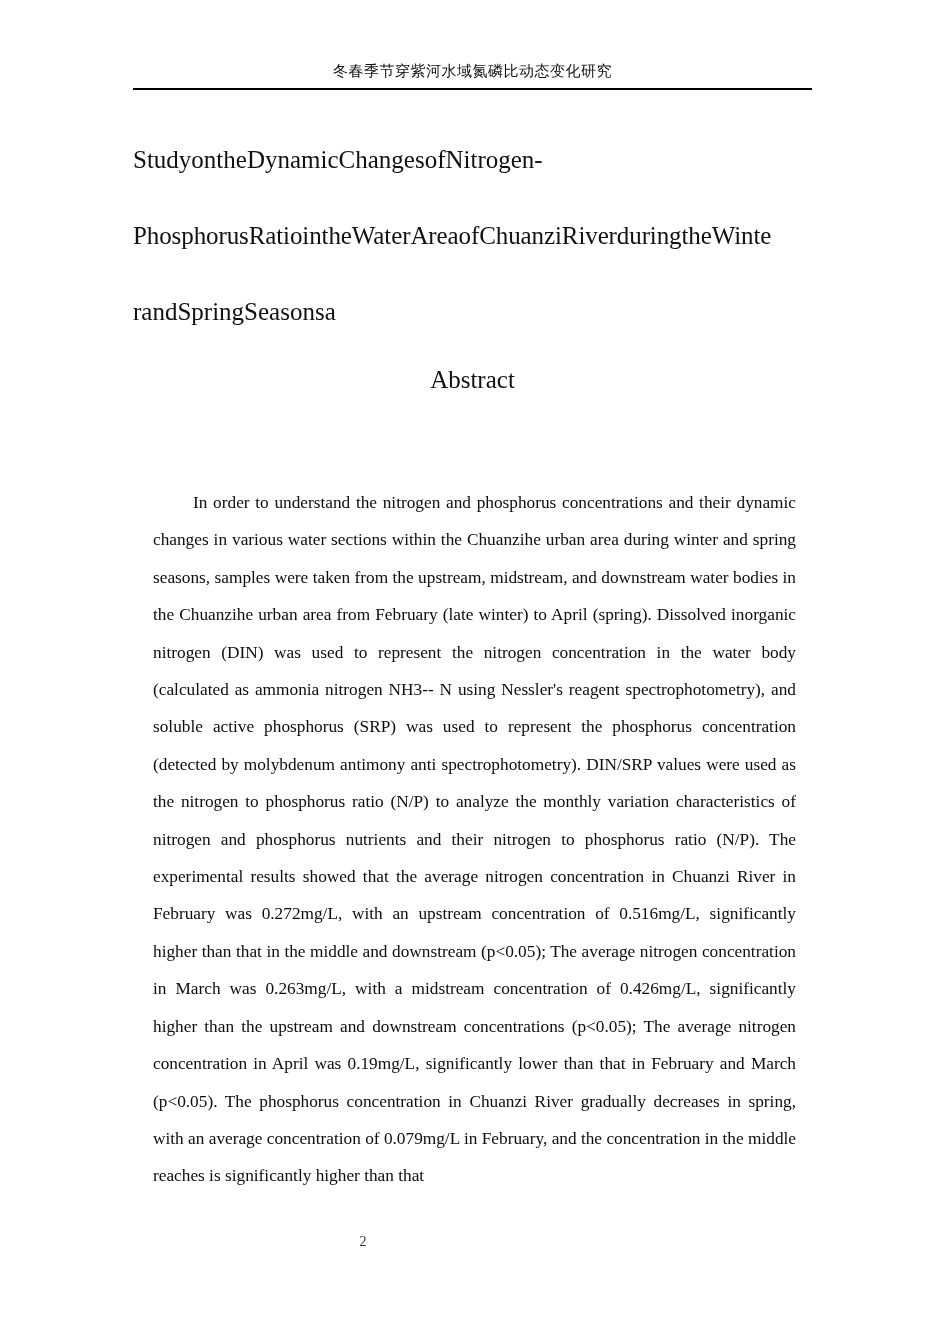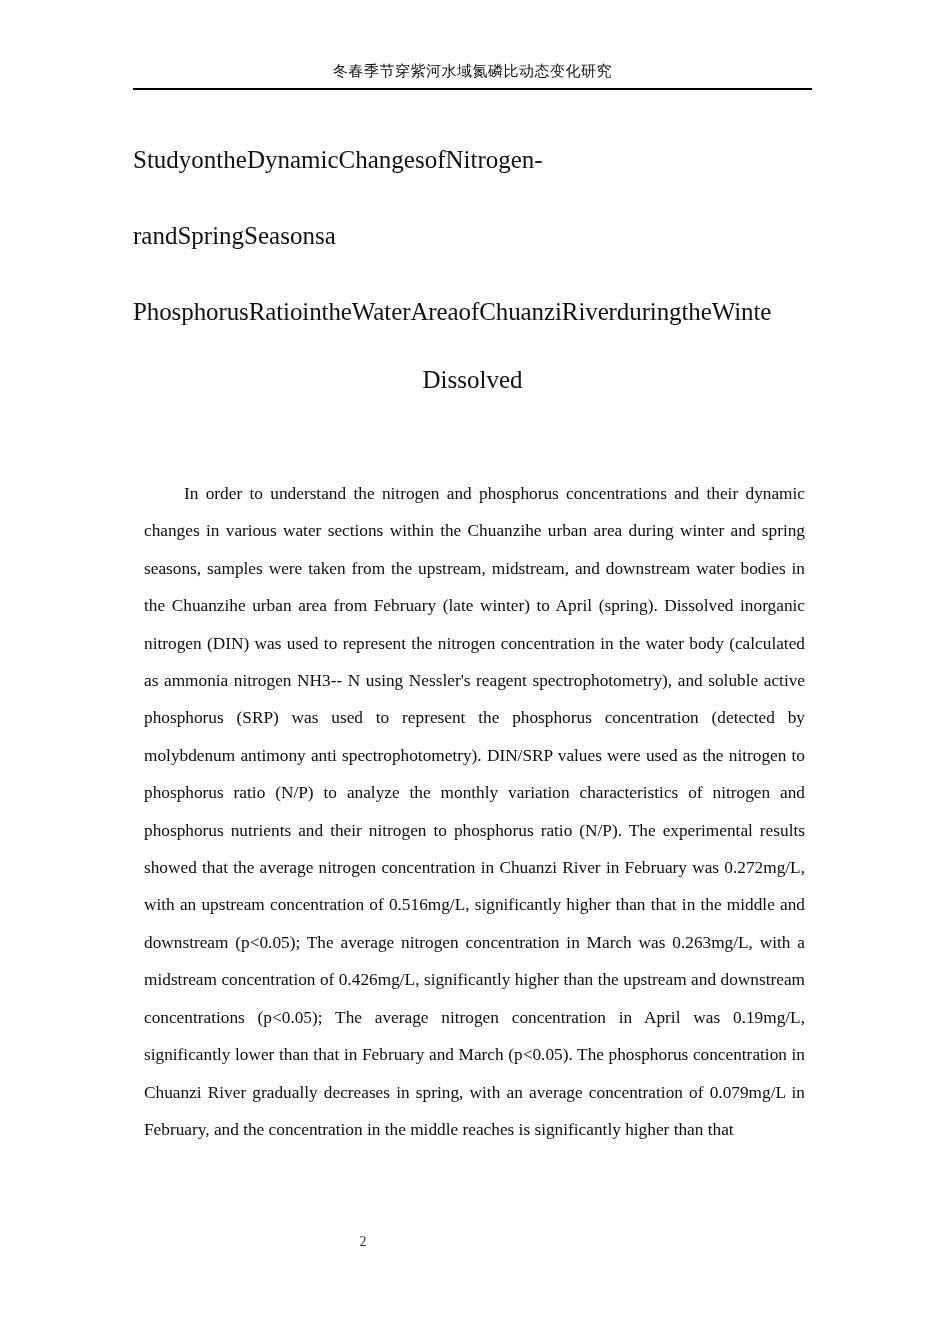--- a/index.html
+++ b/index.html
@@ -84,21 +84,21 @@
     top: 472px;
     width: 667px;
   }
   .body-paragraph {
     font-size: 17.3px;
     line-height: 37.4px;
     text-align: justify;
     text-justify: inter-word;
     text-indent: 40px;
     color: #0d0d0d;
-    margin: 3px;
+    margin: 12px;
     hyphens: none;
   }
 
   
   .page-number {
     position: absolute;
     left: 133px;
     top: 1232px;
     width: 460px;
     text-align: center;
@@ -112,25 +112,25 @@
 
 <div class="page">
 
   <div class="header-zone">
     <div class="header-text">冬春季节穿紫河水域氮磷比动态变化研究</div>
     <div class="header-rule"></div>
   </div>
 
   <div class="title-block">
     <div class="title-line">StudyontheDynamicChangesofNitrogen-</div>
+    <div class="title-line wide">PhosphorusRatiointheWaterAreaofChuanziRiverduringtheWinte</div>
     <div class="title-line">randSpringSeasonsa</div>
-    <div class="title-line wide">PhosphorusRatiointheWaterAreaofChuanziRiverduringtheWinte</div>
   </div>
 
-  <div class="abstract-heading">Dissolved</div>
+  <div class="abstract-heading">Abstract</div>
 
   <div class="body-zone">
     <p class="body-paragraph">In order to understand the nitrogen and phosphorus concentrations and their dynamic changes in various water sections within the Chuanzihe urban area during winter and spring seasons, samples were taken from the upstream, midstream, and downstream water bodies in the Chuanzihe urban area from February (late winter) to April (spring). Dissolved inorganic nitrogen (DIN) was used to represent the nitrogen concentration in the water body (calculated as ammonia nitrogen NH3-- N using Nessler's reagent spectrophotometry), and soluble active phosphorus (SRP) was used to represent the phosphorus concentration (detected by molybdenum antimony anti spectrophotometry). DIN/SRP values were used as the nitrogen to phosphorus ratio (N/P) to analyze the monthly variation characteristics of nitrogen and phosphorus nutrients and their nitrogen to phosphorus ratio (N/P). The experimental results showed that the average nitrogen concentration in Chuanzi River in February was 0.272mg/L, with an upstream concentration of 0.516mg/L, significantly higher than that in the middle and downstream (p&lt;0.05); The average nitrogen concentration in March was 0.263mg/L, with a midstream concentration of 0.426mg/L, significantly higher than the upstream and downstream concentrations (p&lt;0.05); The average nitrogen concentration in April was 0.19mg/L, significantly lower than that in February and March (p&lt;0.05). The phosphorus concentration in Chuanzi River gradually decreases in spring, with an average concentration of 0.079mg/L in February, and the concentration in the middle reaches is significantly higher than that</p>
   </div>
 
   <div class="page-number">2</div>
 
 </div>
 
 </body></html>

